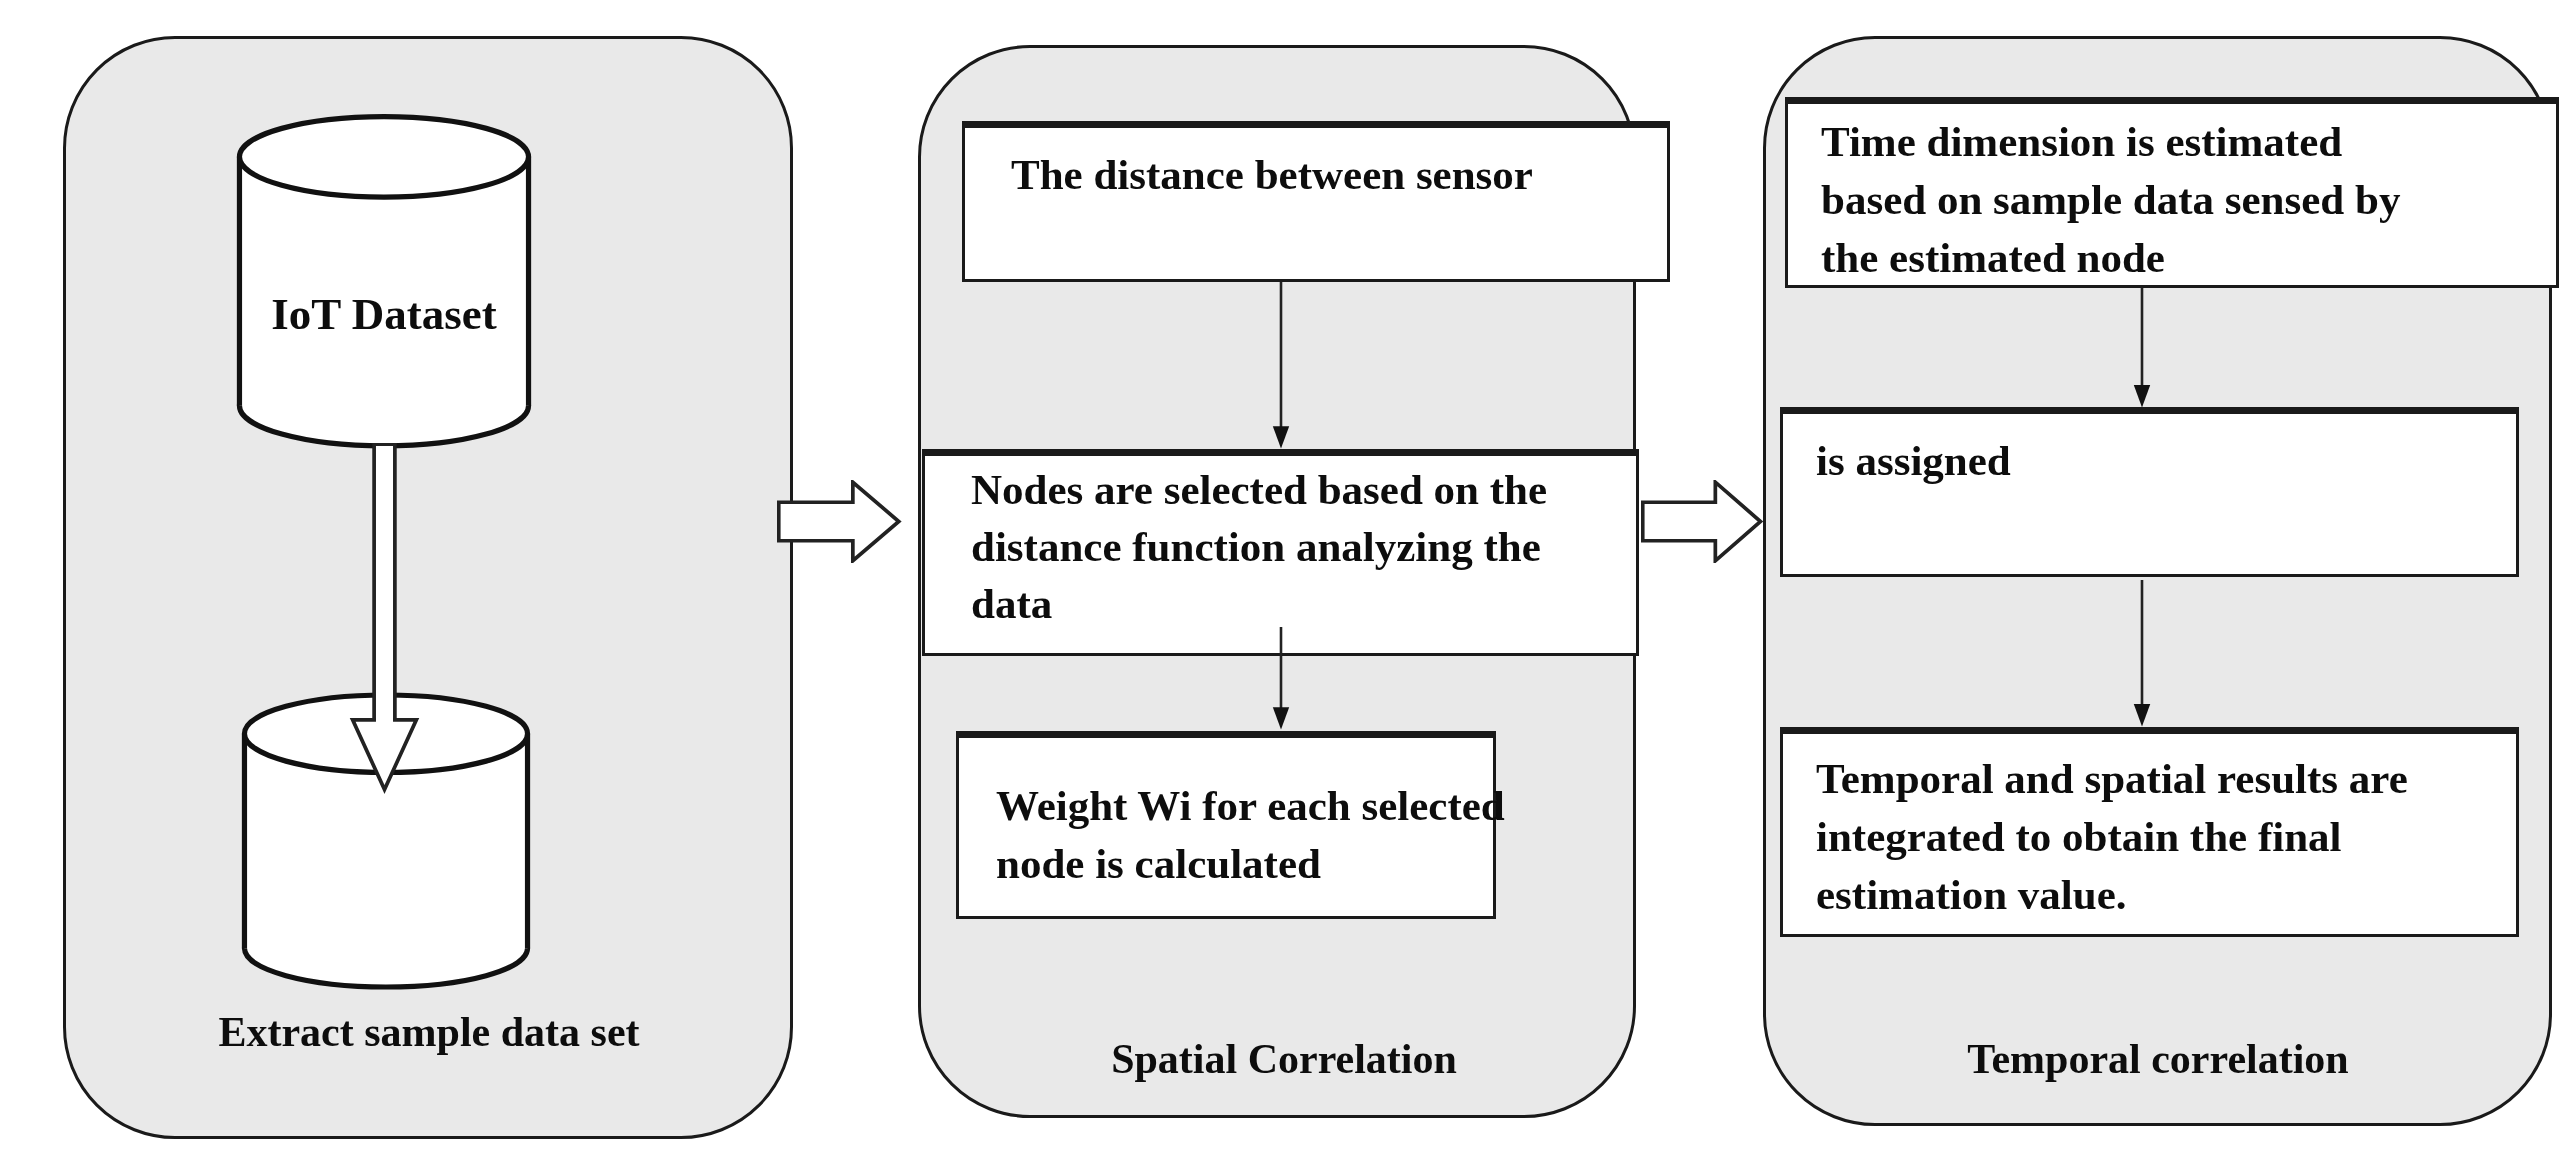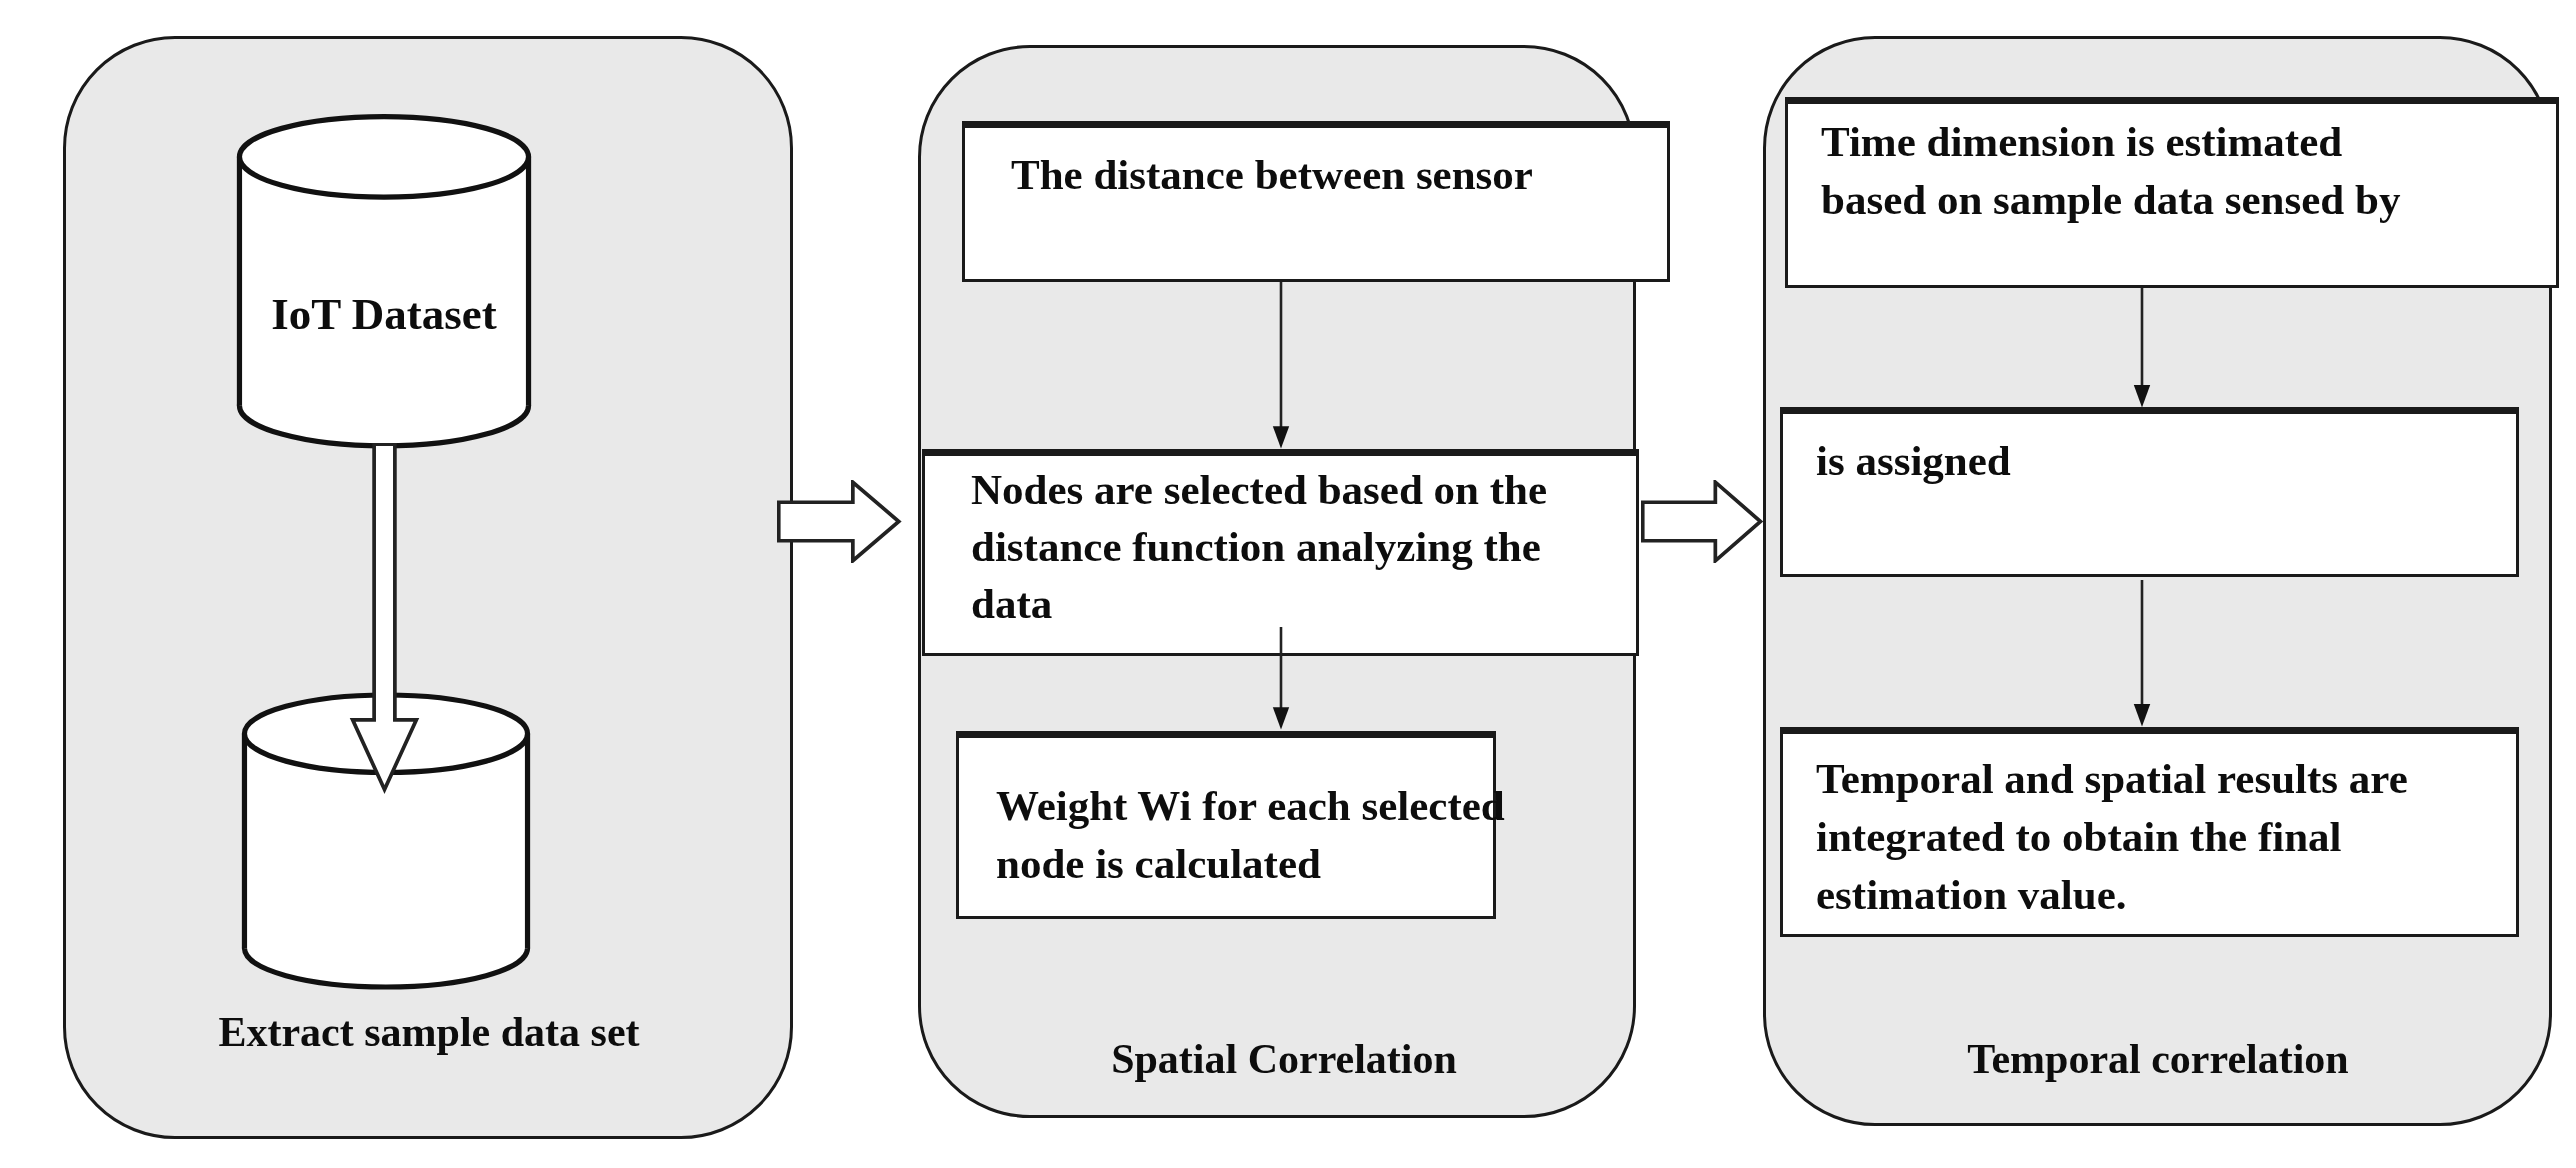--- a/index.html
+++ b/index.html
@@ -111,20 +111,21 @@
 
   <svg style="left:1641px;top:480px;" width="122" height="83" viewBox="0 0 164 112">
     <polygon points="2,30 100,30 100,3 161,56 100,109 100,82 2,82" fill="#ffffff" stroke="#222222" stroke-width="5"></polygon>
   </svg>
 
   <div class="panel" style="left:1763px;top:36px;width:789px;height:1090px;"></div>
 
   <div class="flowbox" style="left:1785px;top:97px;width:774px;height:191px;padding:9px 7.5px 0 33px;">
     <div class="line">Time dimension is estimated</div>
     <div class="line">based on sample data sensed by</div>
+    <div class="line">the estimated node</div>
   </div>
 
   <svg style="left:2130px;top:288px;" width="24" height="121" viewBox="0 0 32 162">
     <line x1="16" y1="0" x2="16" y2="132" stroke="#222222" stroke-width="3.5"></line>
     <polygon points="5,130 27,130 16,160" fill="#111111"></polygon>
   </svg>
 
   <div class="flowbox" style="left:1780px;top:407px;width:739px;height:170px;padding:18px 7.5px 0 33px;">
     <div class="line"></div>
     <div class="line">is assigned</div>

